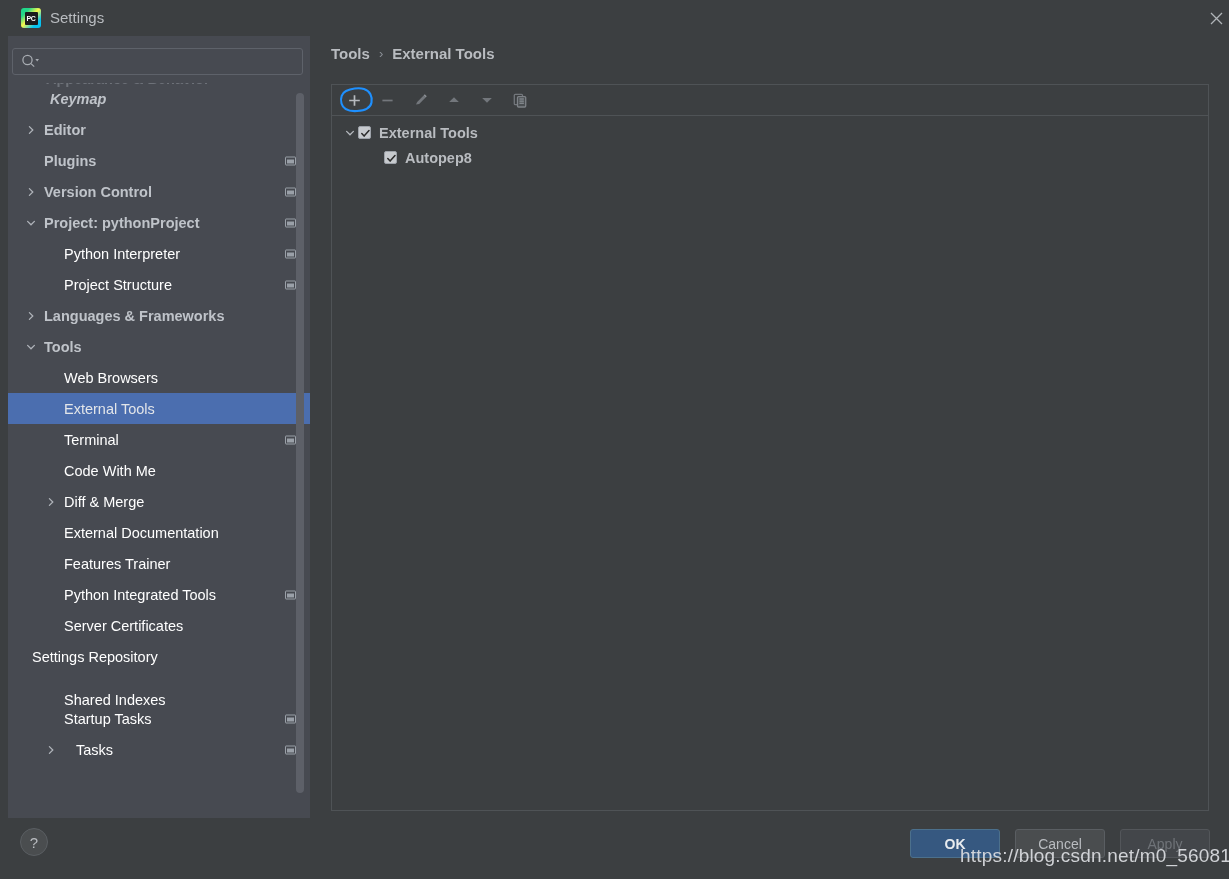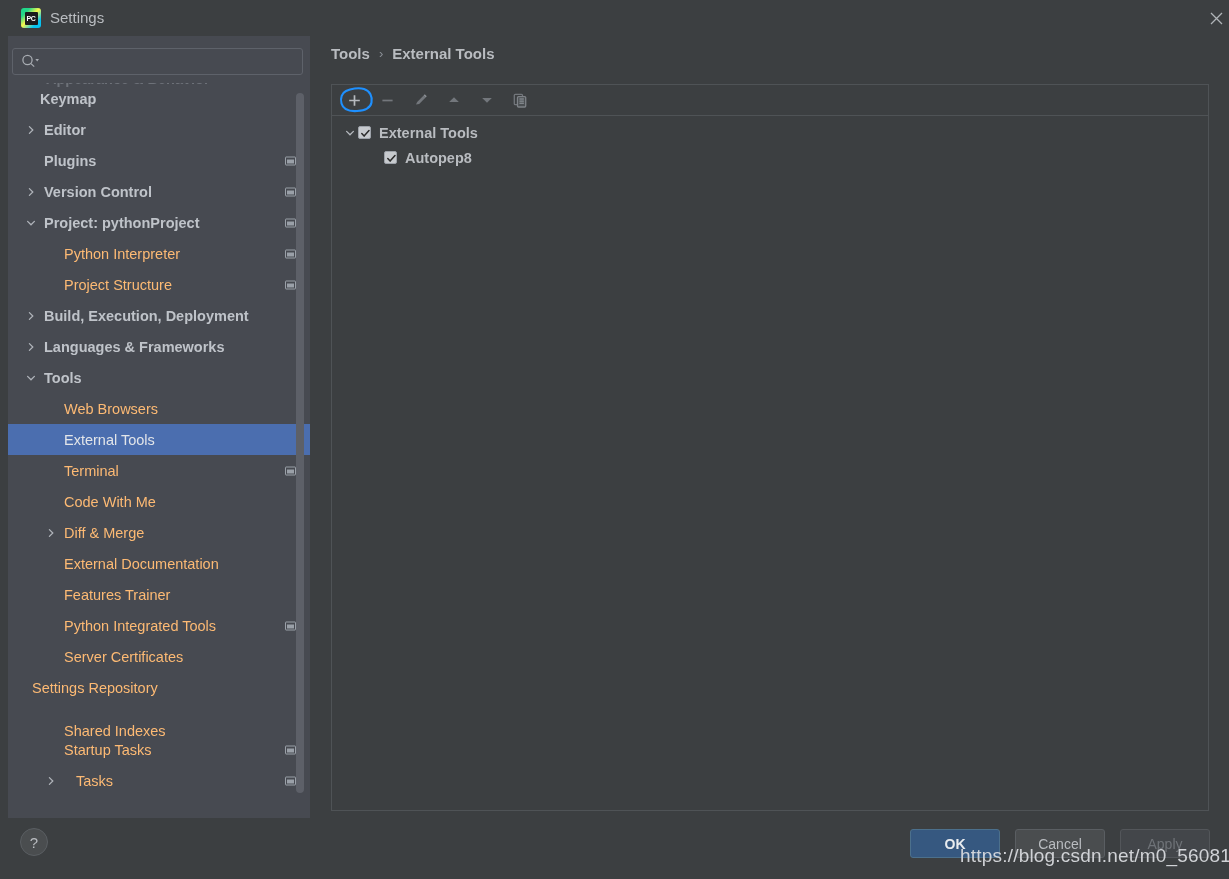--- a/index.html
+++ b/index.html
@@ -60,21 +60,21 @@
 
   .tree {
     position: absolute; left: 0; top: 47px; width: 302px; height: 735px;
     overflow: hidden;
   }
   .tree-row {
     position: relative; height: 31px; display: flex; align-items: center;
     font-size: 14.5px; color: #b6bac0; white-space: nowrap; cursor: pointer;
   }
   .tree-row.top  { font-weight: bold; color: #bfc3c9; }
-  .tree-row.child{ font-weight: normal; color: #fdba74; }
+  .tree-row.child{ font-weight: normal; color: #ffffff; }
   .tree-row.selected { background: #4b6eaf; color: #e2e5e9; }
   .arrow {
     position: absolute; width: 14px; height: 14px;
     display: flex; align-items: center; justify-content: center;
   }
   .arrow svg { display: block; }
   .row-label { display: block; }
   .mod-icon {
     position: absolute; right: 14px; top: 50%; transform: translateY(-50%);
     width: 11px; height: 9px; border: 1px solid #9aa0a8; border-radius: 1px;
@@ -224,21 +224,21 @@
         <input class="search-input" type="text" placeholder="" style="">
       </div>
     </div>
 
     <div class="tree">
       <div class="ghost-row">
         <span class="ghost-text">Appearance &amp; Behavior</span>
       </div>
       <div id="sidebar-items">
           <div class="tree-row top">
-            <span class="row-label" style="margin-left: 32px;">Keymap</span>
+            <span class="row-label" style="margin-left: 42px; font-style: italic;">Keymap</span>
           </div>
           <div class="tree-row top">
             <span class="arrow" style="left: 16px;">
               <svg width="10" height="10" viewBox="0 0 10 10">
                 <path d="M3.4 1.6 L6.8 5 L3.4 8.4" stroke="#b0b4ba" stroke-width="1.25" fill="none" stroke-linecap="round"></path>
               </svg>
             </span>
             <span class="row-label" style="margin-left: 36px;">Editor</span>
           </div>
           <div class="tree-row top">
@@ -263,28 +263,20 @@
             <span class="row-label" style="margin-left: 36px;">Project: pythonProject</span>
             <span class="mod-icon"></span>
           </div>
           <div class="tree-row child">
             <span class="row-label" style="margin-left: 56px;">Python Interpreter</span>
             <span class="mod-icon"></span>
           </div>
           <div class="tree-row child">
             <span class="row-label" style="margin-left: 56px;">Project Structure</span>
             <span class="mod-icon"></span>
-          </div>
-          <div class="tree-row top">
-            <span class="arrow" style="left: 16px;">
-              <svg width="10" height="10" viewBox="0 0 10 10">
-                <path d="M3.4 1.6 L6.8 5 L3.4 8.4" stroke="#b0b4ba" stroke-width="1.25" fill="none" stroke-linecap="round"></path>
-              </svg>
-            </span>
-            <span class="row-label" style="margin-left: 36px;">Build, Execution, Deployment</span>
           </div>
           <div class="tree-row top">
             <span class="arrow" style="left: 16px;">
               <svg width="10" height="10" viewBox="0 0 10 10">
                 <path d="M3.4 1.6 L6.8 5 L3.4 8.4" stroke="#b0b4ba" stroke-width="1.25" fill="none" stroke-linecap="round"></path>
               </svg>
             </span>
             <span class="row-label" style="margin-left: 36px;">Languages &amp; Frameworks</span>
           </div>
           <div class="tree-row top">

